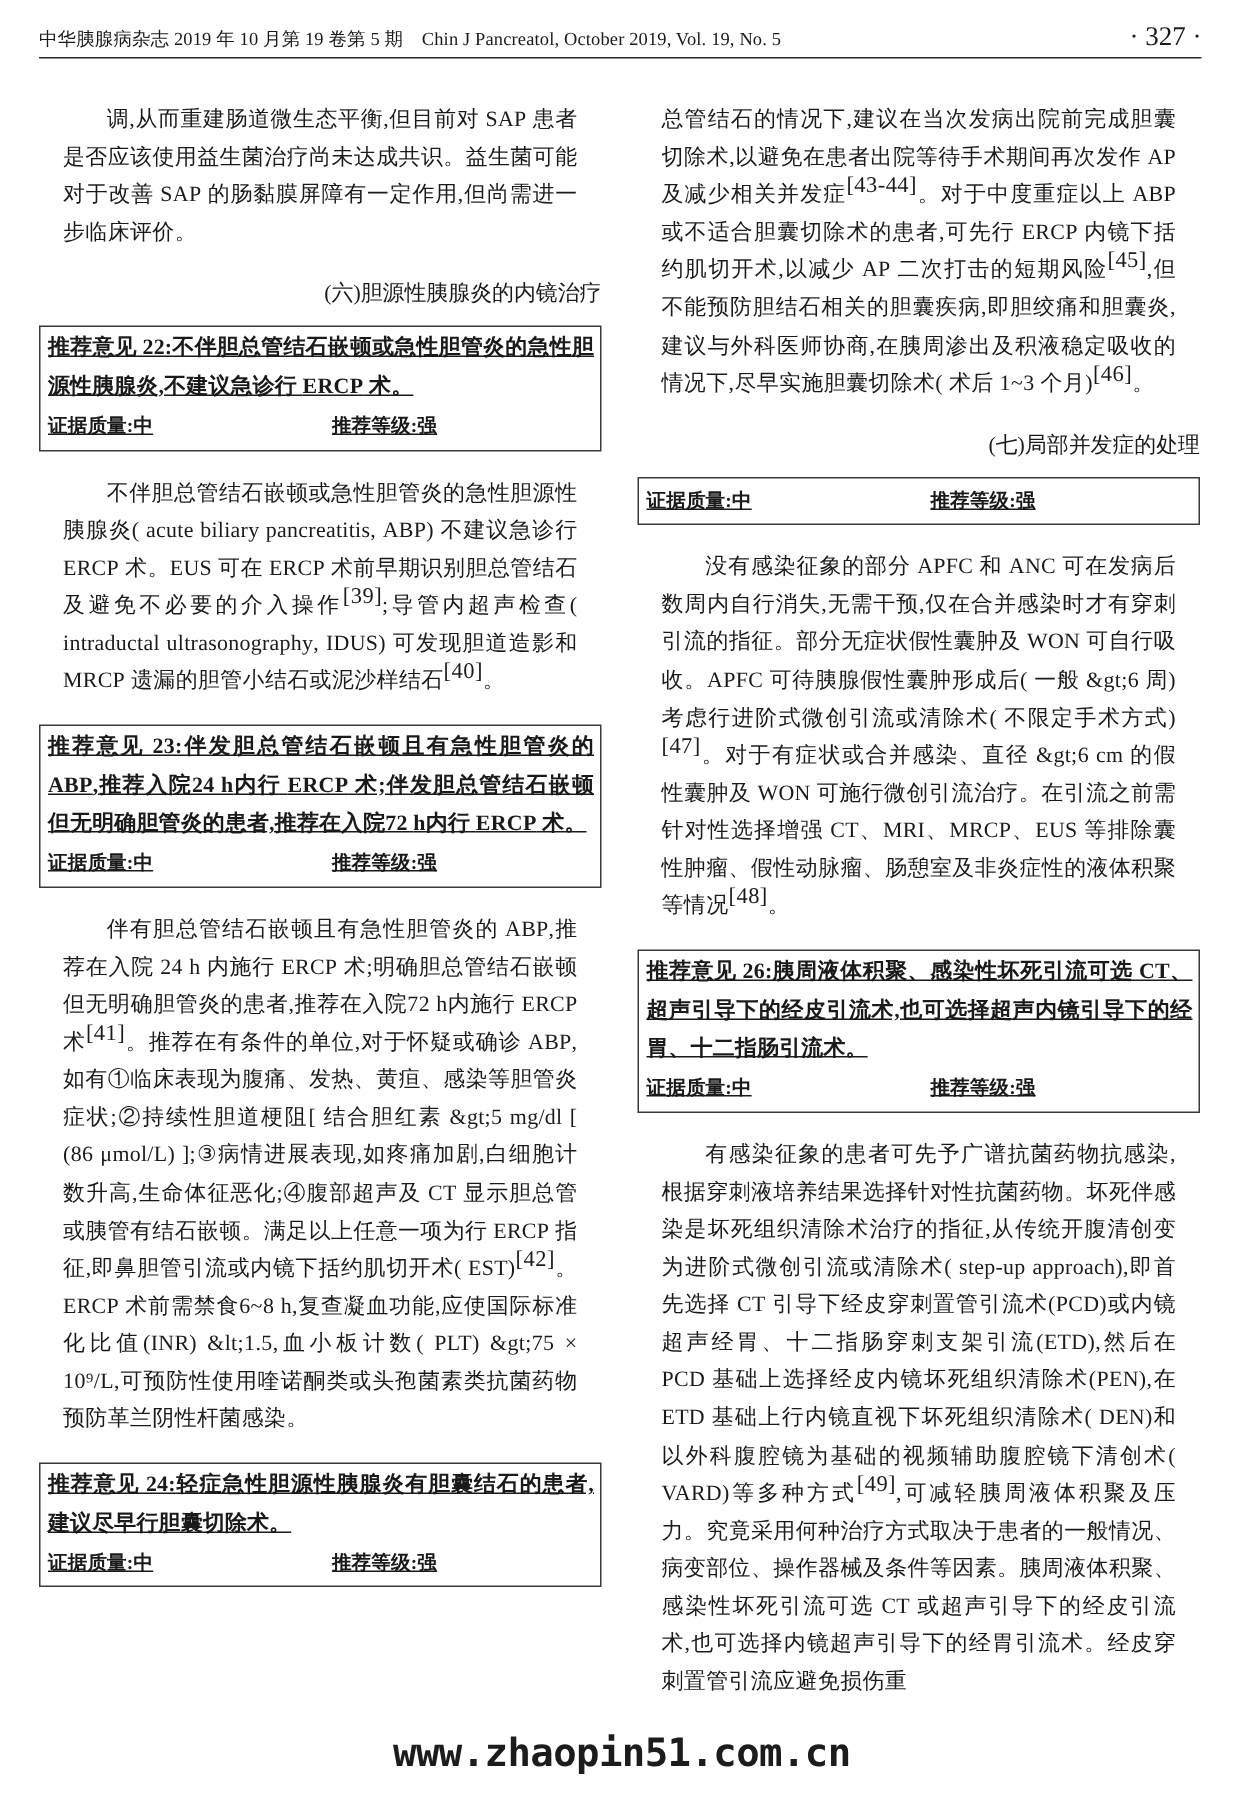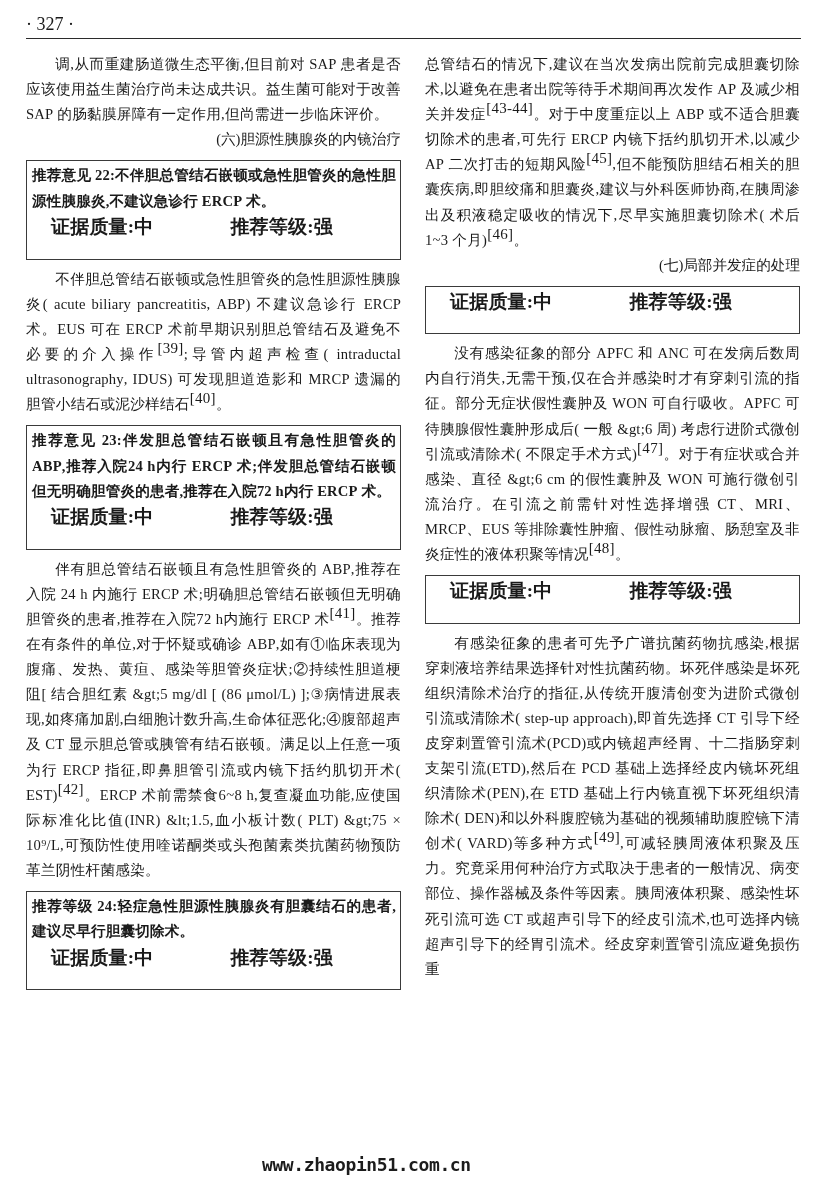--- a/index.html
+++ b/index.html
@@ -49,21 +49,21 @@
     display: flex;
     gap: 24px;
   }
   .col {
     width: 375px;
     position: relative;
   }
 
   
   p.body {
-    margin: 0;
+    margin: 16px;
     font-size: 14.6px;
     line-height: 25.1px;
     text-align: justify;
     text-justify: inter-ideograph;
     text-indent: 2em;
     letter-spacing: 0.02em;
   }
   p.body.noindent { text-indent: 0; }
   p.sec {
     margin: 0;
@@ -85,69 +85,70 @@
     font-size: 15px;
     vertical-align: super;
     line-height: 0;
   }
 
   
   .rec-box {
     box-sizing: border-box;
     border: 1.2px solid #3a3a3a;
     margin: 8px 0 7px 0;
-    padding: 2px 4px 19px 5px;
+    padding: 2px 4px 3px 5px;
     background: #fff;
+    text-decoration: underline;
   }
   .rec-text {
     font-size: 14.6px;
     line-height: 25.4px;
     font-weight: bold;
     text-align: justify;
     text-justify: inter-ideograph;
     letter-spacing: 0.01em;
   }
   .rec-meta {
     display: flex;
-    font-size: 19px;
+    font-size: 13px;
     line-height: 25.4px;
     font-weight: bold;
     letter-spacing: 0.01em;
-    margin-left: 19px;
   }
   .rec-meta .q { width: 52%; }
   .rec-meta .g { width: 48%; }
 
   
   .watermark {
     position: absolute;
     left: 262px;
     top: 1154px;
     font-family: "DejaVu Sans Mono", "Liberation Mono", monospace;
-    font-size: 18px;
+    font-size: 26px;
     font-weight: bold;
     color: #1c1c1c;
     letter-spacing: -0.4px;
     white-space: nowrap;
     z-index: 5;
   }
   .watermark-ghost {
     position: absolute;
     left: 130px;
     top: 1140px;
     width: 360px;
     height: 40px;
     z-index: 4;
     pointer-events: none;
   }
 </style>
 </head>
 <body>
 
 <div class="page-header">
+  <div class="header-left">中华胰腺病杂志 2019 年 10 月第 19 卷第 5 期　Chin J Pancreatol, October 2019, Vol. 19, No. 5</div>
   <div class="header-right">· 327 ·</div>
 </div>
 
 <div class="columns">
 
   <div class="col">
 
     <p class="body">调,从而重建肠道微生态平衡,但目前对 <span class="lat">SAP</span> 患者是否应该使用益生菌治疗尚未达成共识。益生菌可能对于改善 <span class="lat">SAP</span> 的肠黏膜屏障有一定作用,但尚需进一步临床评价。</p>
 
     <p class="sec">(六)胆源性胰腺炎的内镜治疗</p>
@@ -166,21 +167,21 @@
       <div class="rec-text">推荐意见 23:伴发胆总管结石嵌顿且有急性胆管炎的 <span class="bl">ABP</span>,推荐入院24 <span class="bl">h</span>内行 <span class="bl">ERCP</span> 术;伴发胆总管结石嵌顿但无明确胆管炎的患者,推荐在入院72 <span class="bl">h</span>内行 <span class="bl">ERCP</span> 术。</div>
       <div class="rec-meta">
         <span class="q">证据质量:中</span>
         <span class="g">推荐等级:强</span>
       </div>
     </div>
 
     <p class="body">伴有胆总管结石嵌顿且有急性胆管炎的 <span class="lat">ABP</span>,推荐在入院 24 <span class="lat">h</span> 内施行 <span class="lat">ERCP</span> 术;明确胆总管结石嵌顿但无明确胆管炎的患者,推荐在入院72 <span class="lat">h</span>内施行 <span class="lat">ERCP</span> 术<sup class="ref">[41]</sup>。推荐在有条件的单位,对于怀疑或确诊 <span class="lat">ABP</span>,如有①临床表现为腹痛、发热、黄疸、感染等胆管炎症状;②持续性胆道梗阻[ 结合胆红素 &amp;<span class="lat">gt</span>;5 <span class="lat">mg/dl</span> [ (86 μ<span class="lat">mol/L</span>) ];③病情进展表现,如疼痛加剧,白细胞计数升高,生命体征恶化;④腹部超声及 <span class="lat">CT</span> 显示胆总管或胰管有结石嵌顿。满足以上任意一项为行 <span class="lat">ERCP</span> 指征,即鼻胆管引流或内镜下括约肌切开术( <span class="lat">EST</span>)<sup class="ref">[42]</sup>。<span class="lat">ERCP</span> 术前需禁食6~8 <span class="lat">h</span>,复查凝血功能,应使国际标准化比值(<span class="lat">INR</span>) &amp;<span class="lat">lt</span>;1.5,血小板计数( <span class="lat">PLT</span>) &amp;<span class="lat">gt</span>;75 × 10⁹/<span class="lat">L</span>,可预防性使用喹诺酮类或头孢菌素类抗菌药物预防革兰阴性杆菌感染。</p>
 
     <div class="rec-box">
-      <div class="rec-text">推荐等级 24:轻症急性胆源性胰腺炎有胆囊结石的患者,建议尽早行胆囊切除术。</div>
+      <div class="rec-text">推荐意见 24:轻症急性胆源性胰腺炎有胆囊结石的患者,建议尽早行胆囊切除术。</div>
       <div class="rec-meta">
         <span class="q">证据质量:中</span>
         <span class="g">推荐等级:强</span>
       </div>
     </div>
 
   </div>
 
   <div class="col">
 
@@ -191,20 +192,21 @@
     <div class="rec-box">
       <div class="rec-meta">
         <span class="q">证据质量:中</span>
         <span class="g">推荐等级:强</span>
       </div>
     </div>
 
     <p class="body">没有感染征象的部分 <span class="lat">APFC</span> 和 <span class="lat">ANC</span> 可在发病后数周内自行消失,无需干预,仅在合并感染时才有穿刺引流的指征。部分无症状假性囊肿及 <span class="lat">WON</span> 可自行吸收。<span class="lat">APFC</span> 可待胰腺假性囊肿形成后( 一般 &amp;<span class="lat">gt</span>;6 周) 考虑行进阶式微创引流或清除术( 不限定手术方式)<sup class="ref">[47]</sup>。对于有症状或合并感染、直径 &amp;<span class="lat">gt</span>;6 <span class="lat">cm</span> 的假性囊肿及 <span class="lat">WON</span> 可施行微创引流治疗。在引流之前需针对性选择增强 <span class="lat">CT</span>、<span class="lat">MRI</span>、<span class="lat">MRCP</span>、<span class="lat">EUS</span> 等排除囊性肿瘤、假性动脉瘤、肠憩室及非炎症性的液体积聚等情况<sup class="ref">[48]</sup>。</p>
 
     <div class="rec-box">
+      <div class="rec-text">推荐意见 26:胰周液体积聚、感染性坏死引流可选 <span class="bl">CT</span>、超声引导下的经皮引流术,也可选择超声内镜引导下的经胃、十二指肠引流术。</div>
       <div class="rec-meta">
         <span class="q">证据质量:中</span>
         <span class="g">推荐等级:强</span>
       </div>
     </div>
 
     <p class="body">有感染征象的患者可先予广谱抗菌药物抗感染,根据穿刺液培养结果选择针对性抗菌药物。坏死伴感染是坏死组织清除术治疗的指征,从传统开腹清创变为进阶式微创引流或清除术( <span class="lat">step-up approach</span>),即首先选择 <span class="lat">CT</span> 引导下经皮穿刺置管引流术(<span class="lat">PCD</span>)或内镜超声经胃、十二指肠穿刺支架引流(<span class="lat">ETD</span>),然后在 <span class="lat">PCD</span> 基础上选择经皮内镜坏死组织清除术(<span class="lat">PEN</span>),在 <span class="lat">ETD</span> 基础上行内镜直视下坏死组织清除术( <span class="lat">DEN</span>)和以外科腹腔镜为基础的视频辅助腹腔镜下清创术( <span class="lat">VARD</span>)等多种方式<sup class="ref">[49]</sup>,可减轻胰周液体积聚及压力。究竟采用何种治疗方式取决于患者的一般情况、病变部位、操作器械及条件等因素。胰周液体积聚、感染性坏死引流可选 <span class="lat">CT</span> 或超声引导下的经皮引流术,也可选择内镜超声引导下的经胃引流术。经皮穿刺置管引流应避免损伤重</p>
   </div>
 </div>
 

